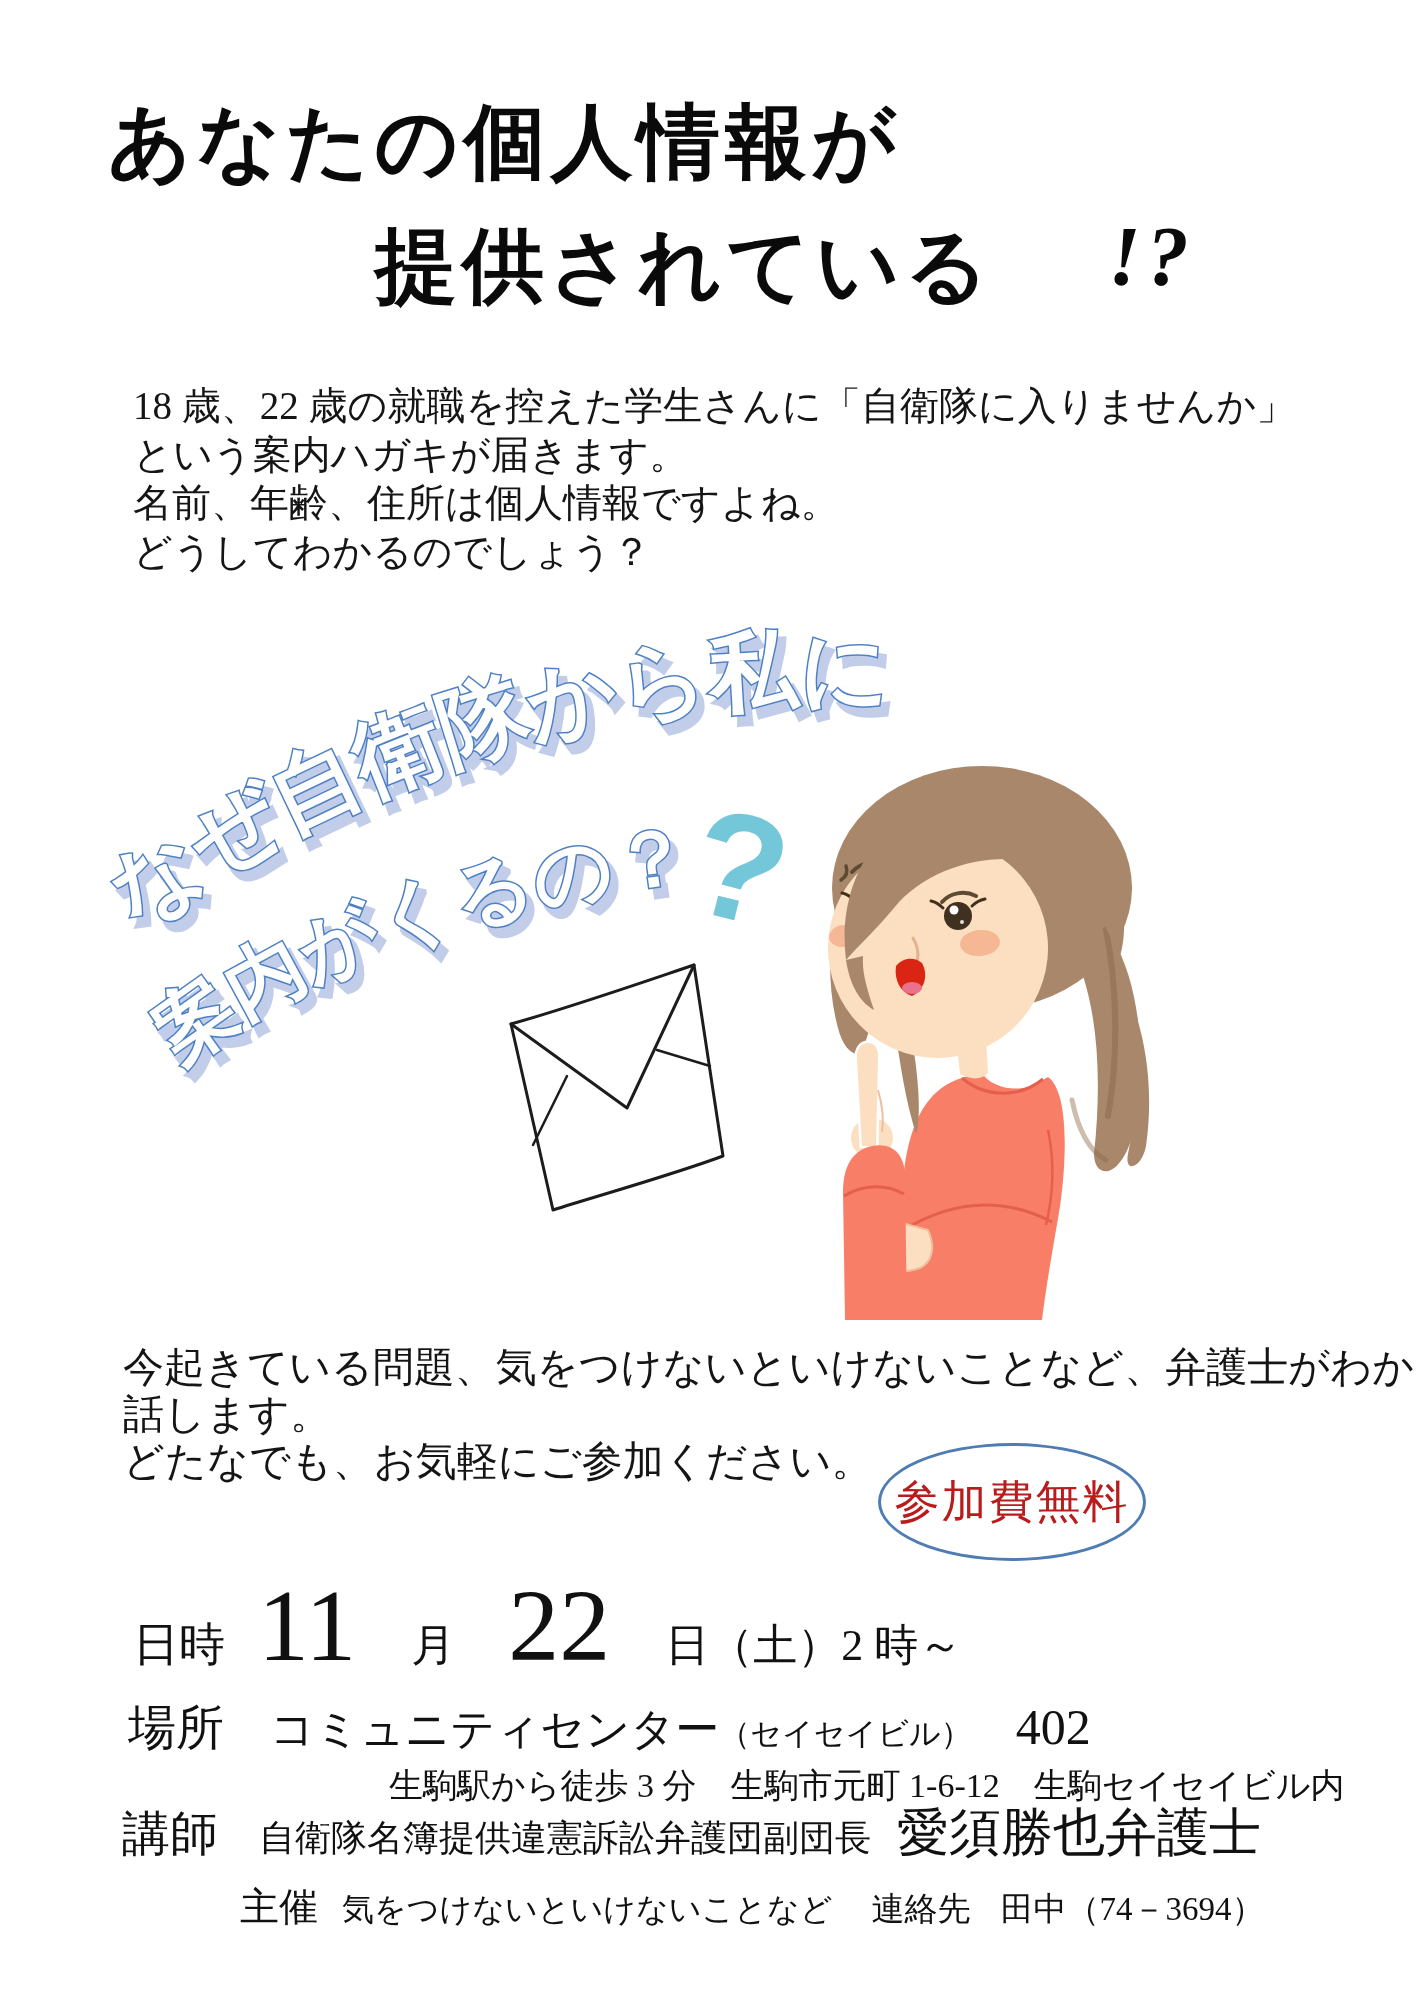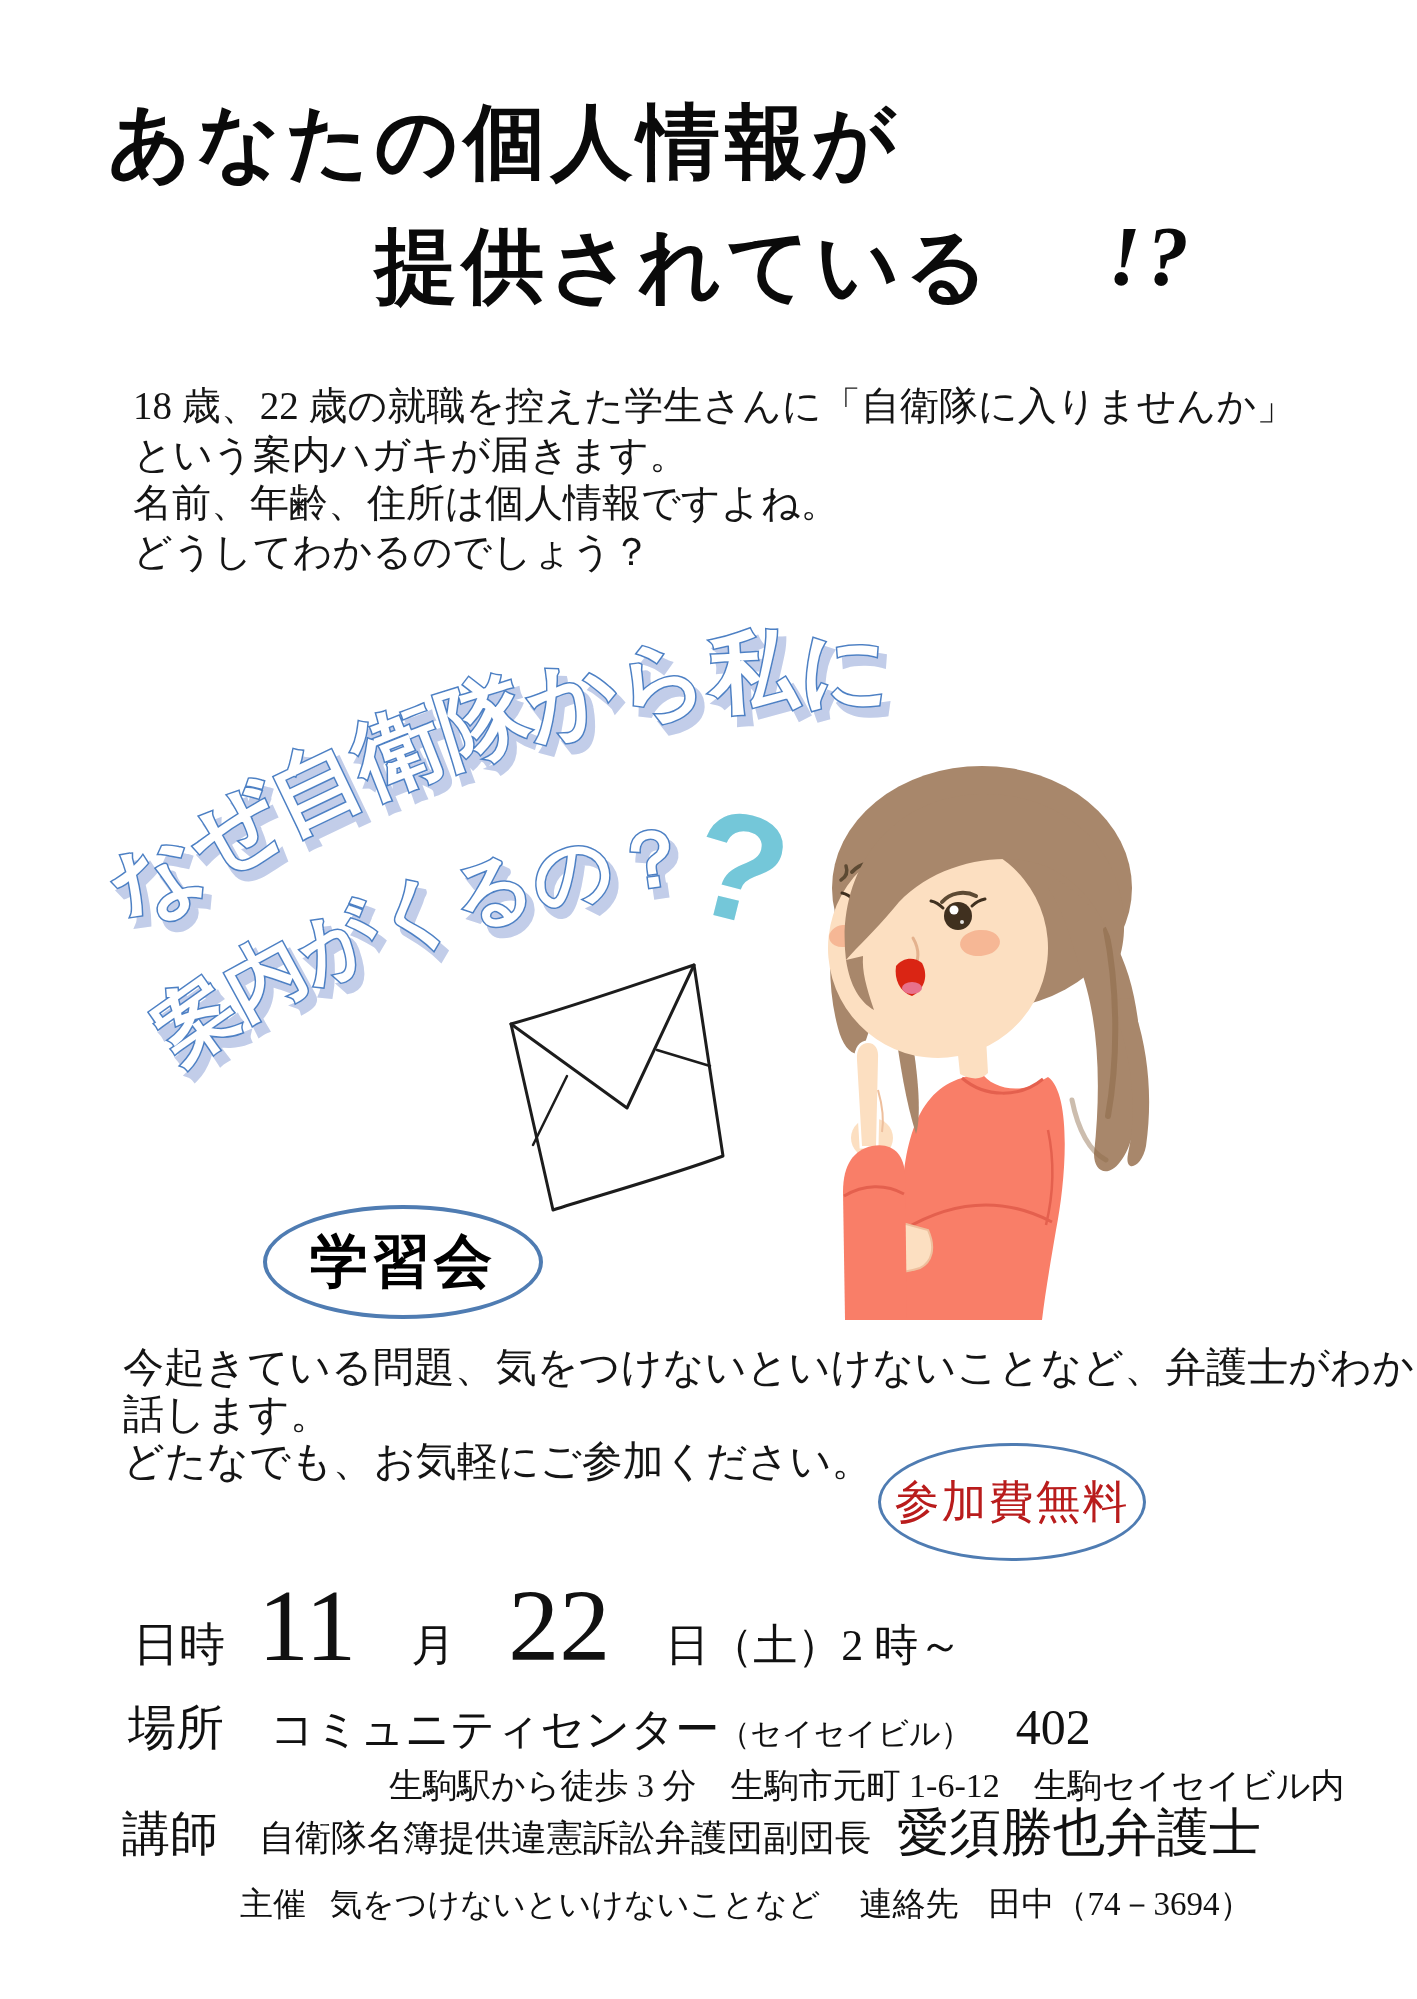--- a/index.html
+++ b/index.html
@@ -109,23 +109,20 @@
     <path d="M36,200 C26,118 72,48 150,36 C232,24 300,70 312,142 C316,166 314,186 308,202 C296,150 264,112 222,102 C178,92 116,108 84,148 C64,172 48,186 36,200 Z" fill="#a8876b"></path>
     <path d="M36,200 C40,226 50,242 64,250 C56,226 52,212 53,196 Z" fill="#a8876b"></path>
 
     <ellipse cx="62" cy="378" rx="21" ry="20" fill="#fcdfc1" stroke="#ffffff" stroke-width="5" paint-order="stroke"></ellipse>
     <path d="M52,386 L47,300 C46,288 52,283 58,283 C65,283 69,289 68,299 L66,386 Z" fill="#fcdfc1" stroke="#ffffff" stroke-width="5" paint-order="stroke"></path>
     <path d="M68,330 C72,344 74,360 72,372" stroke="#eebf9d" stroke-width="2" fill="none"></path>
     <path d="M35,560 L33,432 C33,404 44,390 62,386 C82,382 94,394 95,414 L97,560 Z" fill="#f97e68"></path>
     <path d="M34,436 C54,424 76,424 94,434" stroke="#e4604e" stroke-width="3" fill="none"></path>
   </svg>
 
-  <div class="oval oval-study" style="left:263px;top:1205px;width:272px;height:106px;">
-    <span>学習会</span>
-  </div>
 
   <div class="abs body2" style="left:123px;top:1344px;">
     <div>今起きている問題、気をつけないといけないことなど、弁護士がわかりやすく</div>
     <div>話します。</div>
     <div>どたなでも、お気軽にご参加ください。</div>
   </div>
 
   <div class="oval oval-free" style="left:878px;top:1443px;width:262px;height:112px;">
     <span>参加費無料</span>
   </div>
@@ -138,16 +135,16 @@
     <span style="font-size:48px;">場所</span><span style="font-size:44px;margin-left:46px;">コミュニティセンター</span><span style="font-size:31px;">（セイセイビル）</span><span style="font-size:50px;margin-left:44px;">402</span>
   </div>
 
   <div class="abs" style="left:389px;top:1763px;font-size:34px;">生駒駅から徒歩 3 分　生駒市元町 1-6-12　生駒セイセイビル内</div>
 
   <div class="abs row" style="left:122px;top:1804px;line-height:1.1;">
     <span style="font-size:48px;">講師</span><span style="font-size:36px;margin-left:41px;">自衛隊名簿提供違憲訴訟弁護団副団長</span><span style="font-size:52px;margin-left:26px;">愛須勝也弁護士</span>
   </div>
 
   <div class="abs row" style="left:240px;top:1886px;line-height:1.1;">
-    <span style="font-size:33px;">主催</span><span style="font-size:32px;margin-left:24px;">気をつけないといけないことなど</span><span style="font-size:33px;margin-left:39px;">連絡先</span><span style="font-size:33px;margin-left:30px;">田中（74－3694）</span>
+    <span style="font-size:39px;">主催</span><span style="font-size:32px;margin-left:24px;">気をつけないといけないことなど</span><span style="font-size:33px;margin-left:39px;">連絡先</span><span style="font-size:33px;margin-left:30px;">田中（74－3694）</span>
   </div>
 
 </div>
 
 </body></html>

